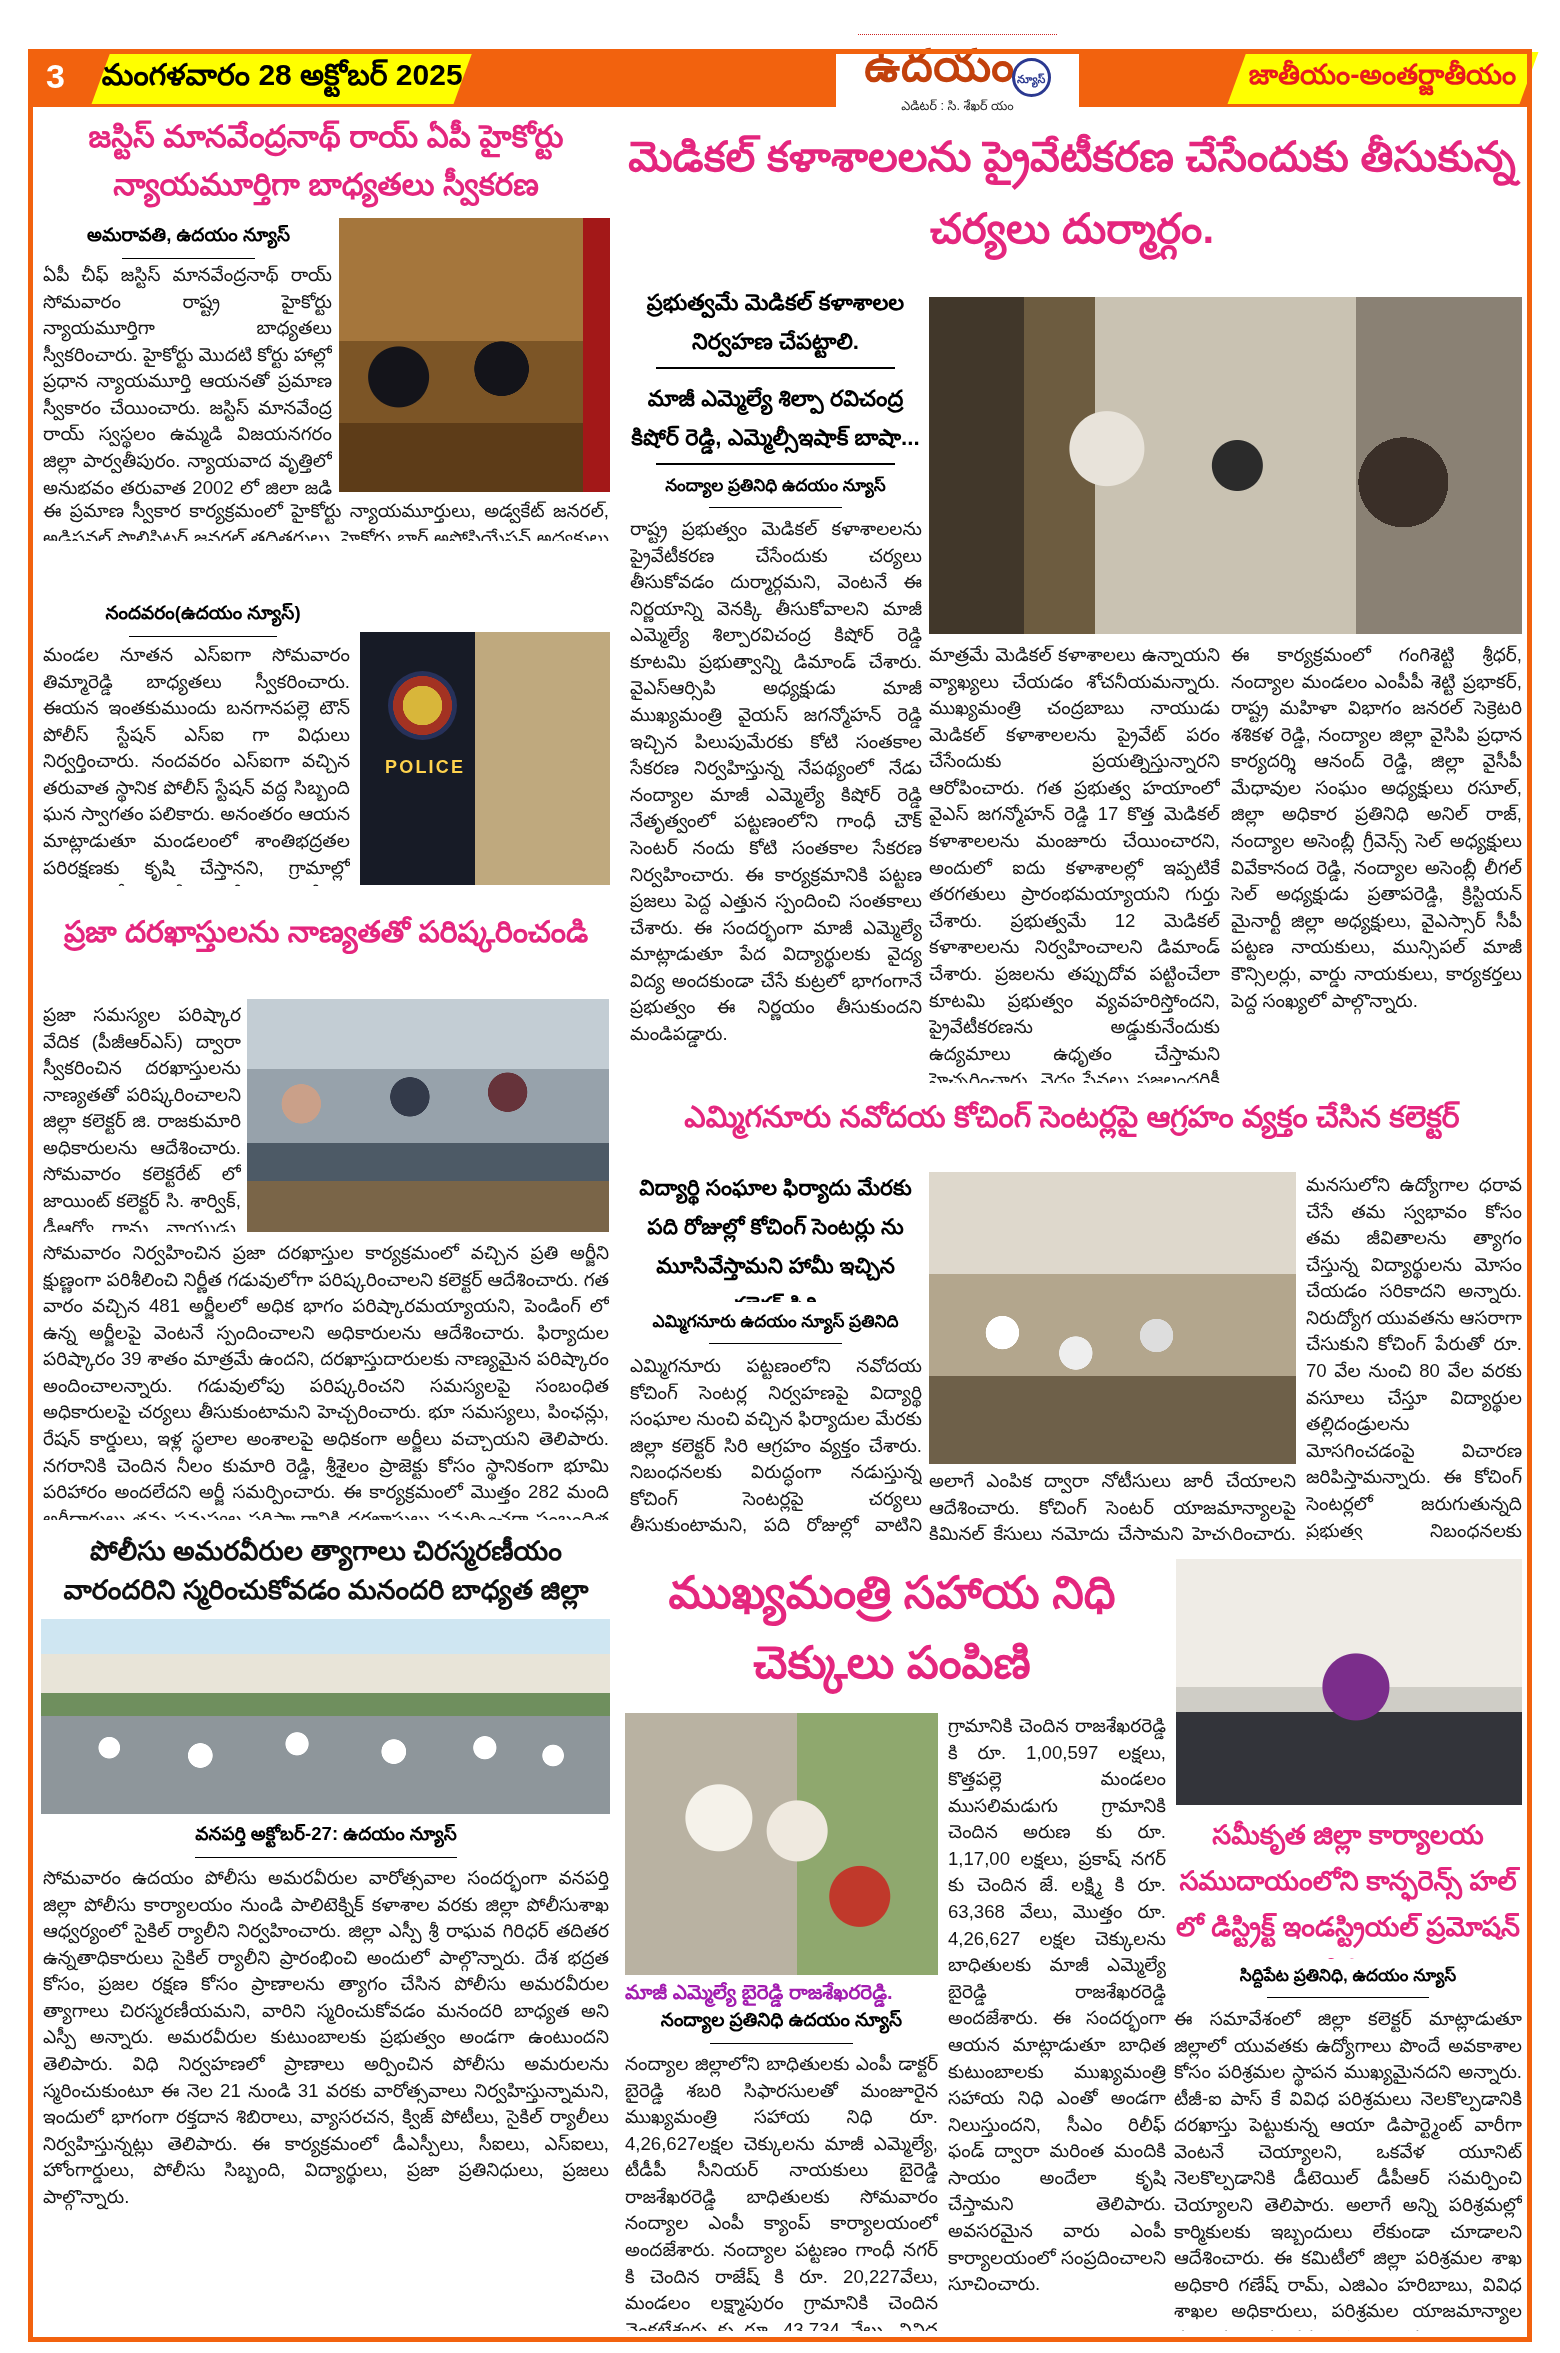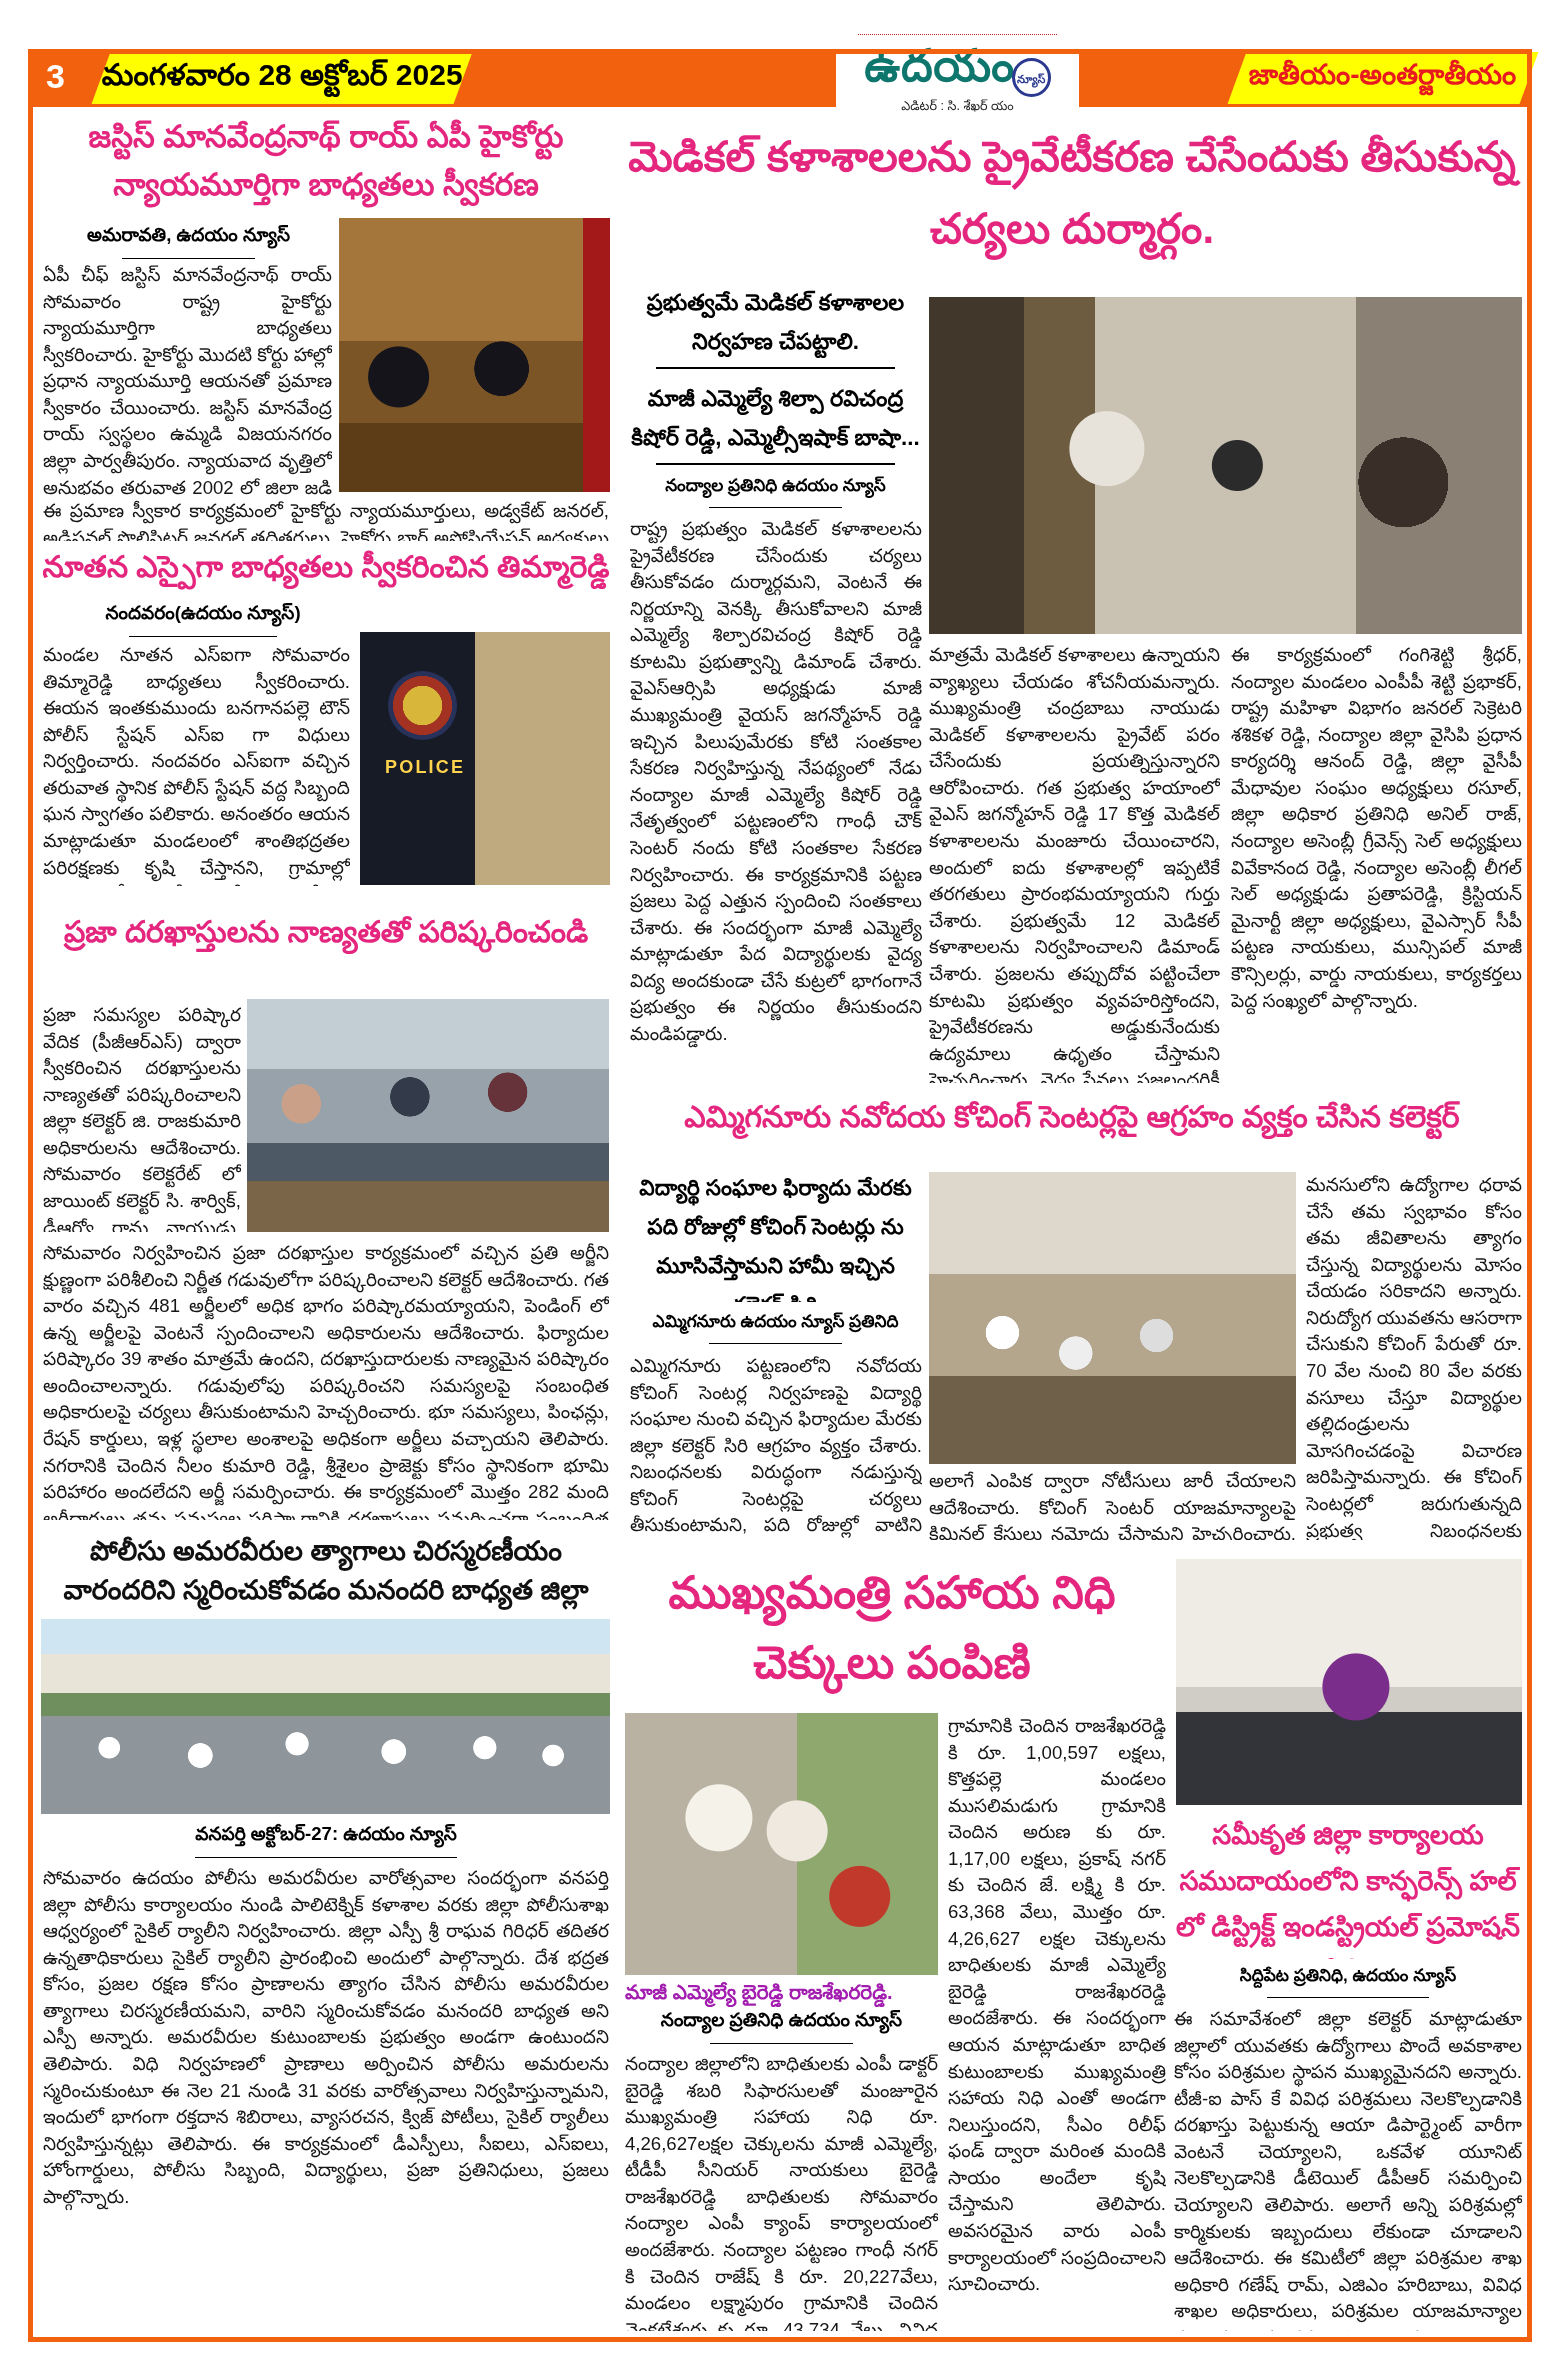--- a/index.html
+++ b/index.html
@@ -13,21 +13,21 @@
   .band{position:absolute;top:52px;height:52px;background:#ffff00;transform:skewX(-20deg);
         display:flex;align-items:center;justify-content:center;}
   .dateband{left:101px;width:362px;}
   .sectag{left:1237px;width:292px;}
   .unskew{transform:skewX(20deg);font-weight:bold;white-space:nowrap;}
   .dateband .unskew{font-size:30px;color:#000;}
   .sectag .unskew{font-size:28px;color:#e8191f;}
   .logobox{position:absolute;left:836px;top:31px;width:243px;height:92px;background:#fff;
            text-align:center;box-sizing:border-box;padding-top:1.5px;}
   .logotagline{height:4.5px;margin:1.5px 22.4px 3px;border-top:1.5px dotted #c22;}
-  .logomain{font-size:45px;font-weight:bold;color:#0f766e;line-height:1.0;letter-spacing:0.7px;margin-top:22px;}
+  .logomain{font-size:45px;font-weight:bold;color:#c2410c;line-height:1.0;letter-spacing:0.7px;margin-top:22px;}
   .logobadge{display:inline-block;width:39px;height:39px;border:3px solid #2b3990;border-radius:50%;
              color:#2b3990;font-size:11.2px;font-weight:bold;line-height:36px;vertical-align:middle;
              margin-left:-3px;background:#fff;box-sizing:border-box;}
   .logoeditor{font-size:12.7px;color:#222;margin-top:2.2px;}
   
   .headline{position:absolute;font-weight:bold;text-align:center;color:#e4267e;overflow:hidden;}
   .headline.black{color:#111;}
   .subhead{position:absolute;font-weight:bold;text-align:center;color:#000;overflow:hidden;}
   .subhead::after{content:"";display:block;width:82%;margin:6px auto 0;border-bottom:2.2px solid #000;}
   .dateline{position:absolute;text-align:center;font-weight:bold;font-size:18.6px;color:#000;}
@@ -140,21 +140,20 @@
   <div class="band sectag">
     <span class="unskew">జాతీయం-అంతర్జాతీయం</span>
   </div>
 
   <div class="headline j-headline">జస్టిస్ మానవేంద్రనాథ్ రాయ్ ఏపీ హైకోర్టు న్యాయమూర్తిగా బాధ్యతలు స్వీకరణ</div>
   <div class="dateline j-dateline">అమరావతి, ఉదయం న్యూస్</div>
   <div class="body j-body1">ఏపీ చీఫ్ జస్టిస్ మానవేంద్రనాథ్ రాయ్ సోమవారం రాష్ట్ర హైకోర్టు న్యాయమూర్తిగా బాధ్యతలు స్వీకరించారు. హైకోర్టు మొదటి కోర్టు హాల్లో ప్రధాన న్యాయమూర్తి ఆయనతో ప్రమాణ స్వీకారం చేయించారు. జస్టిస్ మానవేంద్ర రాయ్ స్వస్థలం ఉమ్మడి విజయనగరం జిల్లా పార్వతీపురం. న్యాయవాద వృత్తిలో అనుభవం తరువాత 2002 లో జిల్లా జడ్జి క్యాడర్ లో నియమితులై ఏపీ లా అకాడమీ డైరెక్టర్ గా పనిచేశారు. 2015 జులై నుంచి హైకోర్టు రిజిస్ట్రార్ జనరల్ గా మరియు 2019 జూన్ నుంచి ఏపీ హైకోర్టు న్యాయమూర్తిగా సేవలు అందించగా 2023 నవంబర్ లో గుజరాత్ హైకోర్టుకు బదిలీ అయ్యారు. తిరిగి స్వరాష్ట్రానికి వచ్చి హైకోర్టు న్యాయమూర్తిగా బాధ్యతలు చేపట్టారు.</div>
   <div class="photo j-photo"></div>
   <div class="body j-body2">ఈ ప్రమాణ స్వీకార కార్యక్రమంలో హైకోర్టు న్యాయమూర్తులు, అడ్వకేట్ జనరల్, అడిషనల్ సొలిసిటర్ జనరల్ తదితరులు, హైకోర్టు బార్ అసోసియేషన్ అధ్యక్షులు పాల్గొన్నారు.</div>
 
-  <div class="headline s-headline">నూతన ఎస్పైగా బాధ్యతలు స్వీకరించిన తిమ్మారెడ్డి</div>
   <div class="dateline s-dateline">నందవరం(ఉదయం న్యూస్)</div>
   <div class="photo s-photo">
     <div class="si-emblem"></div>
     <span class="si-board">POLICE</span>
   </div>
   <div class="body s-body">మండల నూతన ఎస్ఐగా సోమవారం తిమ్మారెడ్డి బాధ్యతలు స్వీకరించారు. ఈయన ఇంతకుముందు బనగానపల్లె టౌన్ పోలీస్ స్టేషన్ ఎస్ఐ గా విధులు నిర్వర్తించారు. నందవరం ఎస్ఐగా వచ్చిన తరువాత స్థానిక పోలీస్ స్టేషన్ వద్ద సిబ్బంది ఘన స్వాగతం పలికారు. అనంతరం ఆయన మాట్లాడుతూ మండలంలో శాంతిభద్రతల పరిరక్షణకు కృషి చేస్తానని, గ్రామాల్లో ప్రజలందరికీ పోలీసు సేవలు చేరువ చేస్తామని, చట్ట వ్యతిరేక కార్యకలాపాలను నిర్మూలిస్తామని తెలిపారు. ప్రజలు భయం లేకుండా తమ సమస్యలను నేరుగా తెలియజేయాలని కోరారు. ఈ కార్యక్రమంలో పోలీసు సిబ్బంది పాల్గొన్నారు.</div>
 
   <div class="headline p-headline">ప్రజా దరఖాస్తులను నాణ్యతతో పరిష్కరించండి</div>
   <div class="photo p-photo"></div>
   <div class="body p-body1">ప్రజా సమస్యల పరిష్కార వేదిక (పీజీఆర్ఎస్) ద్వారా స్వీకరించిన దరఖాస్తులను నాణ్యతతో పరిష్కరించాలని జిల్లా కలెక్టర్ జి. రాజకుమారి అధికారులను ఆదేశించారు. సోమవారం కలెక్టరేట్ లో జాయింట్ కలెక్టర్ సి. శార్విక్, డీఆర్వో రామ నాయుడు, డిప్యూటీ కలెక్టర్లు, సంబంధిత శాఖల అధికారులు పాల్గొని అర్జీలు స్వీకరించారు.</div>

